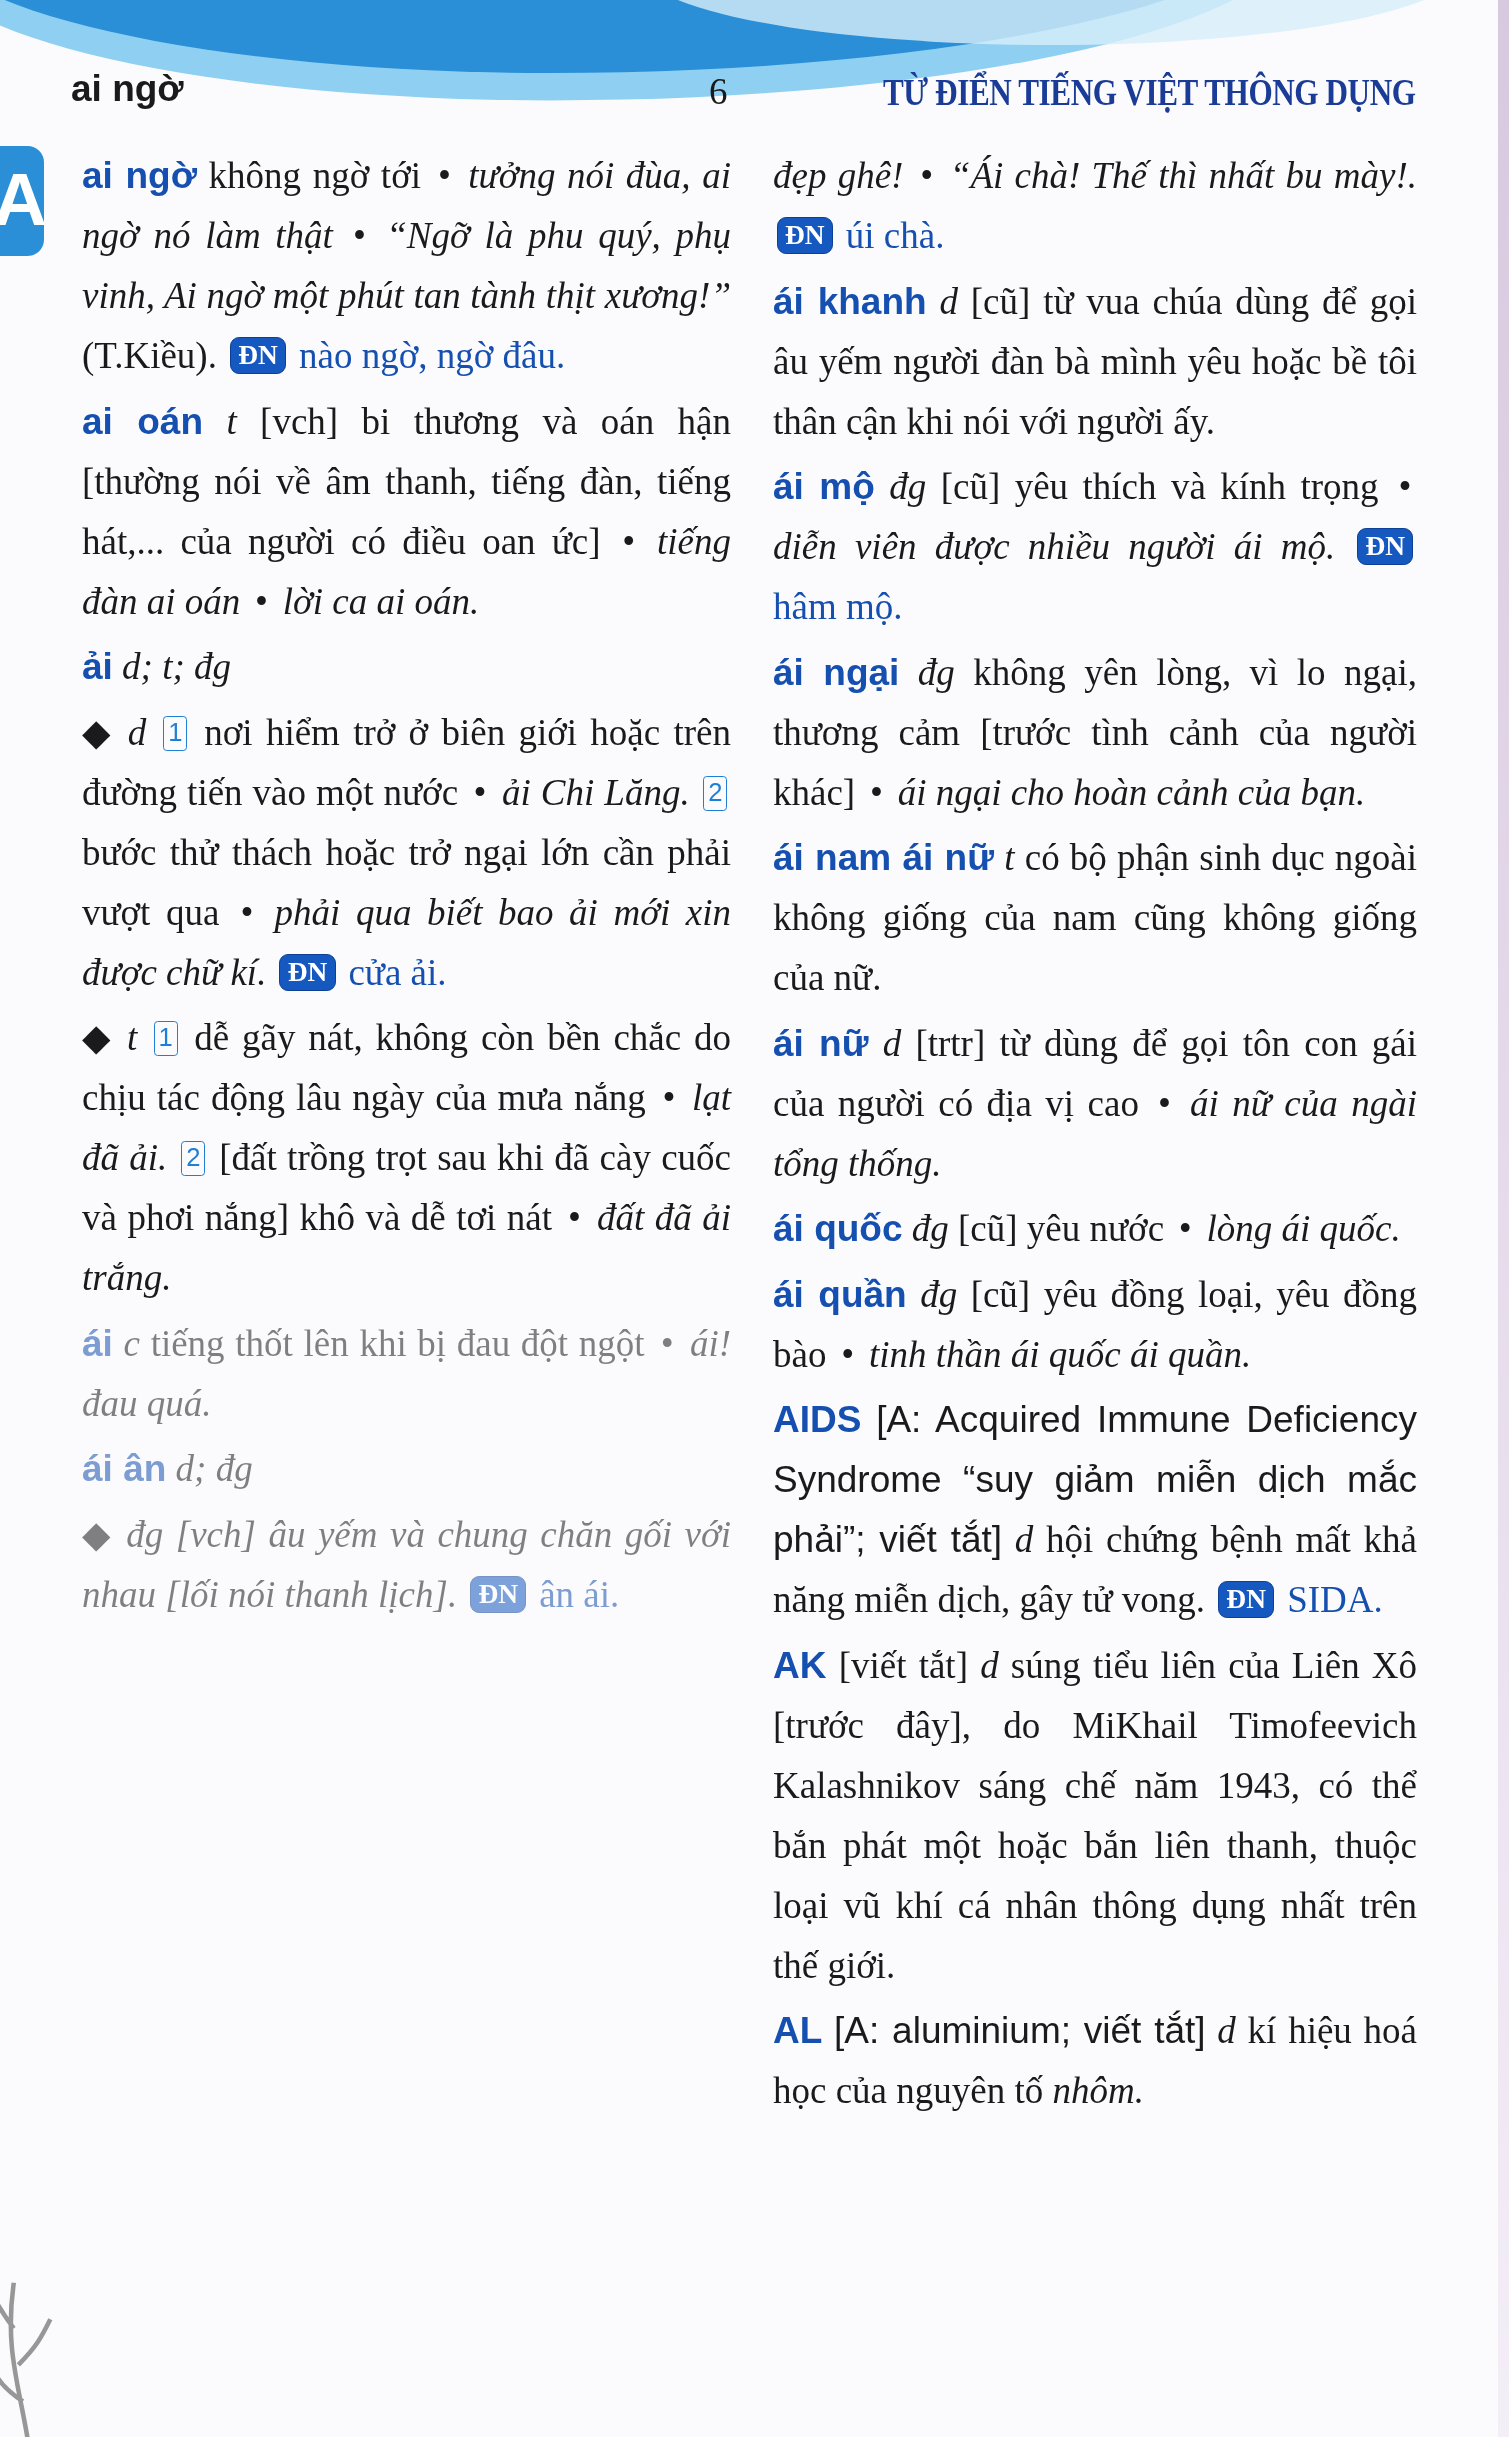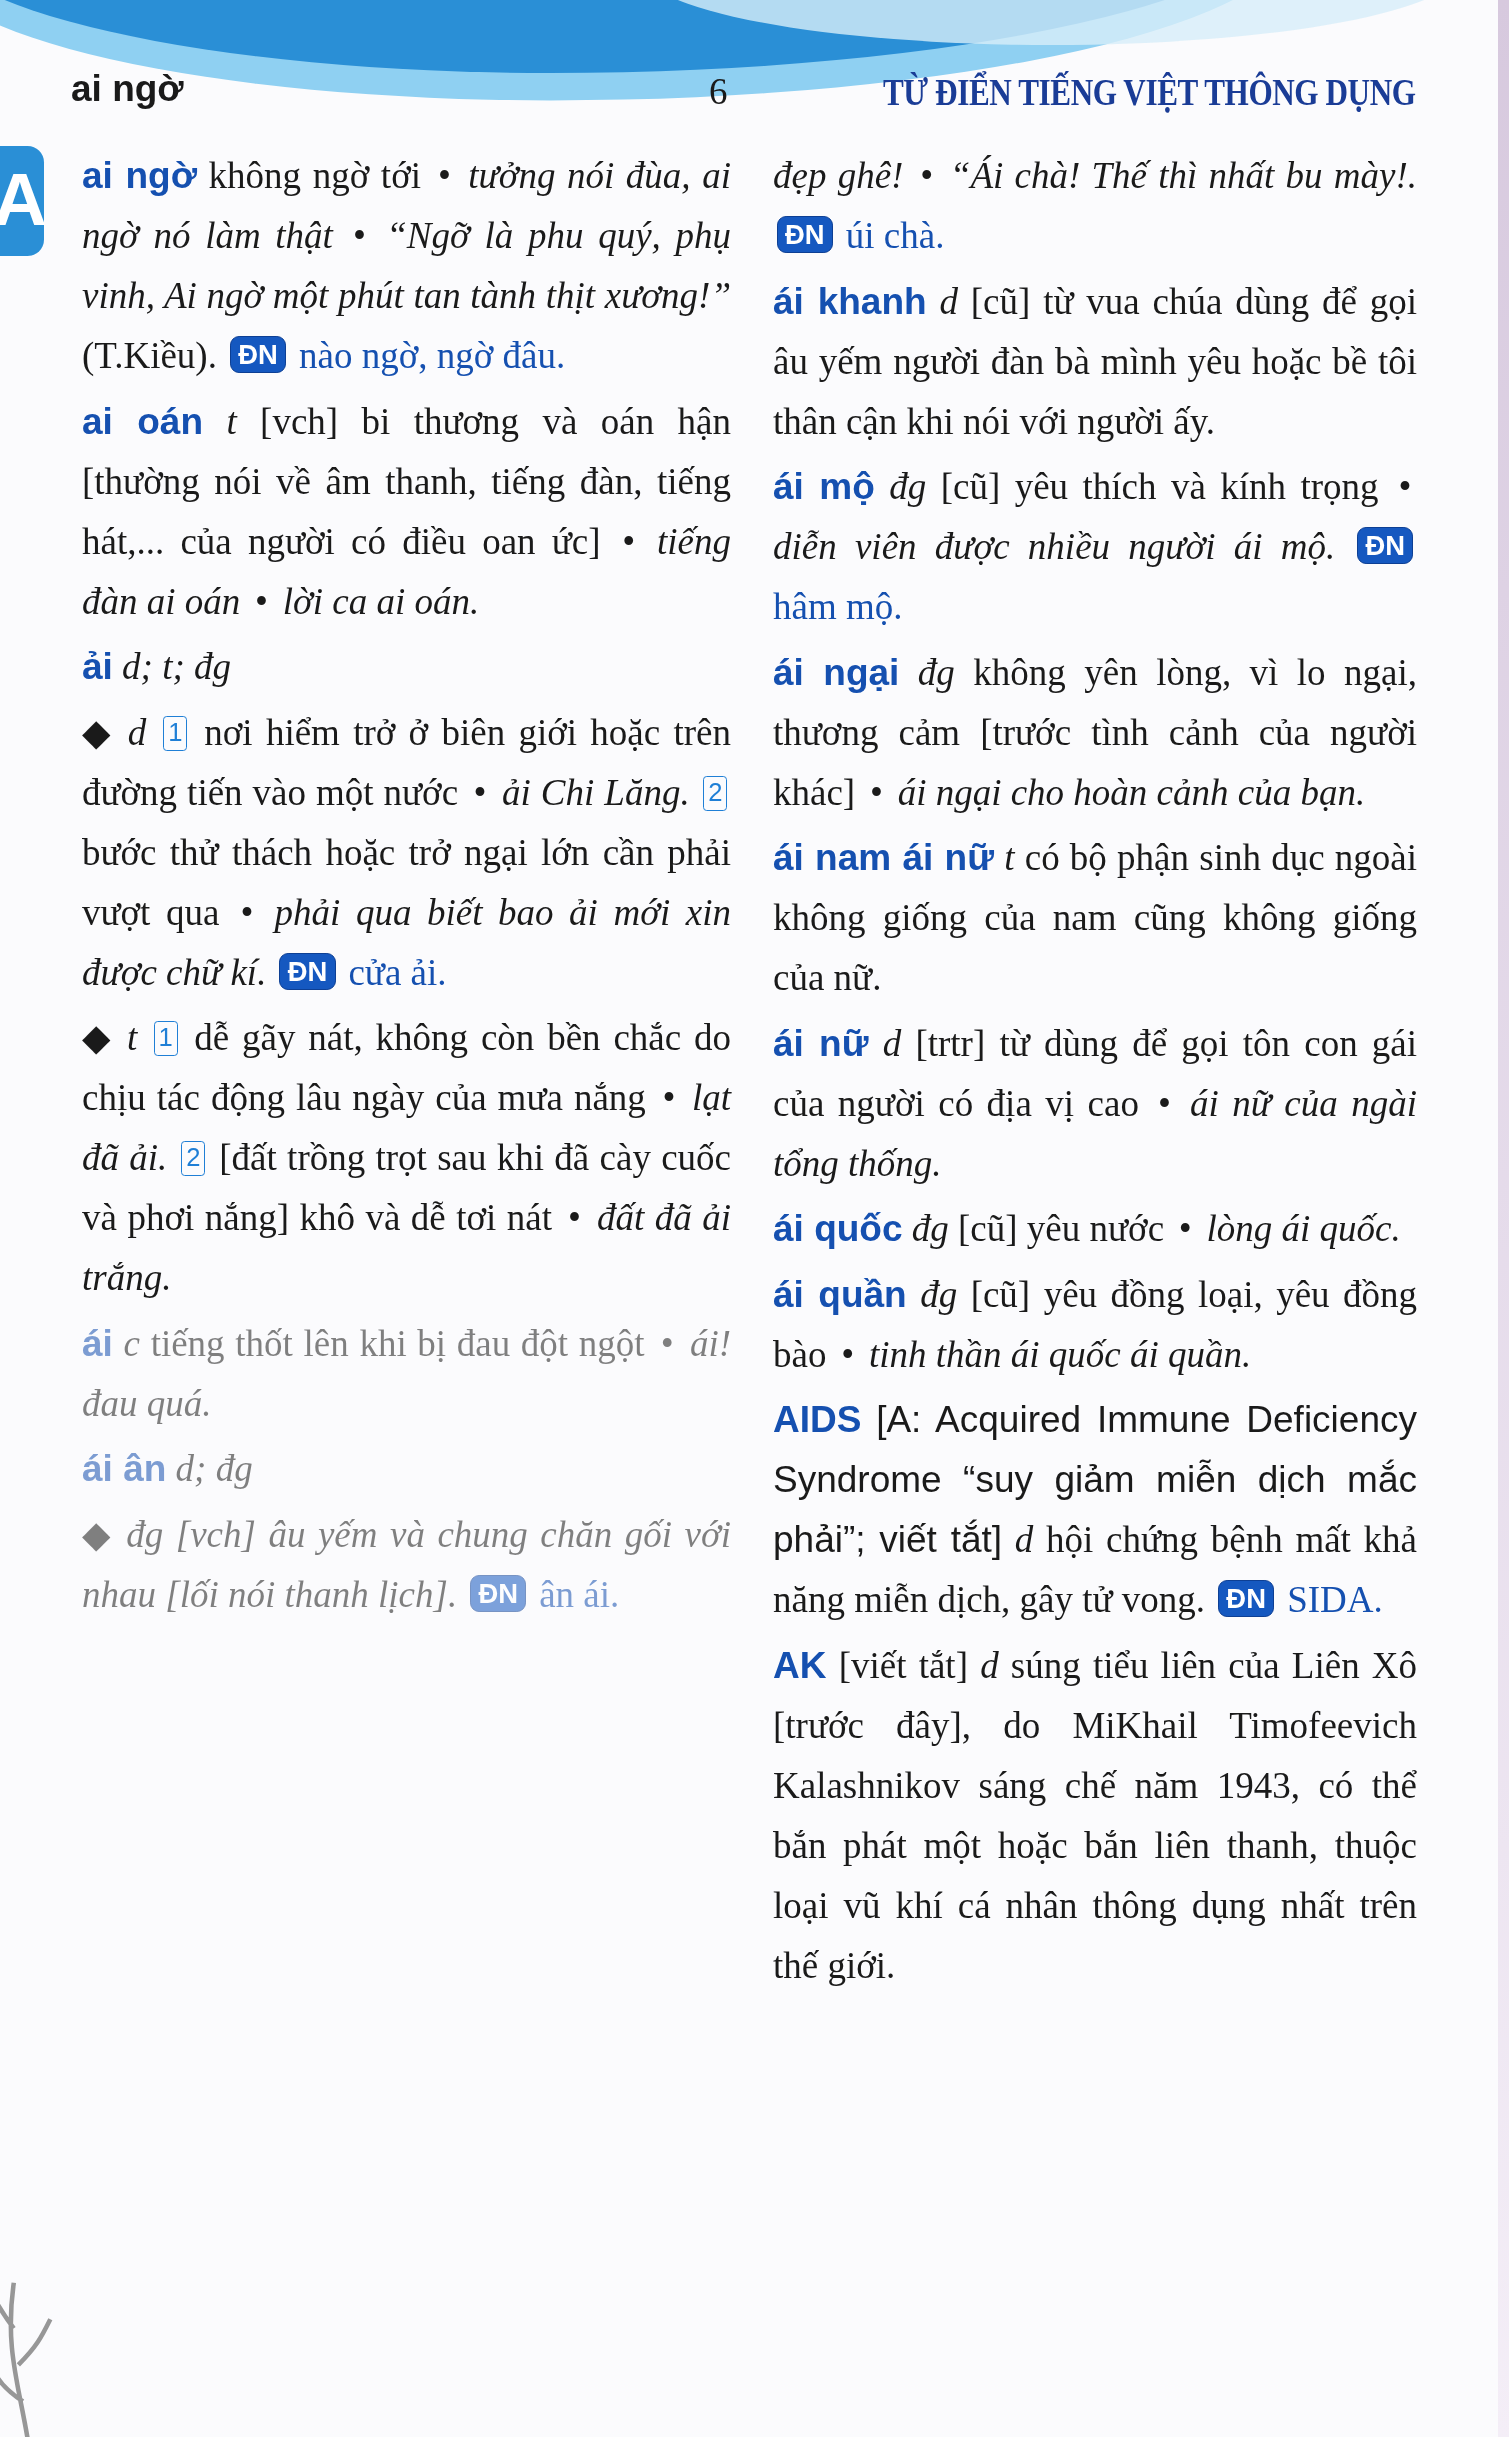--- a/index.html
+++ b/index.html
@@ -70,21 +70,21 @@
   .ex { font-style: italic; }
   .bullet { display: inline-block; margin: 0 5.5px; }
   .sense-num {
     display: inline-block; width: 22px; height: 33px; line-height: 31px;
     border: 1.8px solid #1f7fd6; border-radius: 3.7px; color: #1f7fd6;
     font-family: "Liberation Sans", sans-serif; font-size: 25.6px;
     text-align: center; vertical-align: 3.7px; margin: 0 3.7px;
   }
   .dn-badge {
     display: inline-block; background: #1558c0; color: #ffffff;
-    font-family: Liberation Sans, sans-serif; font-weight: bold;
+    font-family: Liberation Serif, serif; font-weight: bold;
     font-size: 27.4px; line-height: 35px; padding: 0 7.3px;
     border-radius: 9.1px; vertical-align: 3.7px; margin: 0 3.7px;
     border: 1.8px solid #0d3f94;
   }
   .syn { color: #1550b0; }
   .sans { font-family: "Liberation Sans", "DejaVu Sans", sans-serif; }
   .plant {
     position: absolute; left: 0; bottom: 0; width: 55px; height: 274px;
     opacity: 0.6;
   }
@@ -255,18 +255,25 @@
     <span class="syn">SIDA.</span>
   </p>
 
   <p class="entry">
     <span class="hw">AK</span>
     <span>[viết tắt]</span>
     <span class="pos">d</span>
     <span>súng tiểu liên của Liên Xô [trước đây], do MiKhail Timofeevich Kalashnikov sáng chế năm 1943, có thể bắn phát một hoặc bắn liên thanh, thuộc loại vũ khí cá nhân thông dụng nhất trên thế giới.</span>
   </p>
 
+  <p class="entry">
+    <span class="hw">AL</span>
+    <span class="sans">[A: aluminium; viết tắt]</span>
+    <span class="pos">d</span>
+    <span>kí hiệu hoá học của nguyên tố</span>
+    <span class="ex">nhôm.</span>
+  </p>
 </div>
 
 <svg class="plant" viewBox="0 0 60 300">
   <path d="M30 300 C20 240, 5 200, 15 130 M15 180 C0 160,-5 150,-10 140 M20 220 C40 200,45 190,55 170 M25 260 C10 250,0 240,-5 230" stroke="#555" stroke-width="5" fill="none"></path>
 </svg>
 
 
 </body></html>

